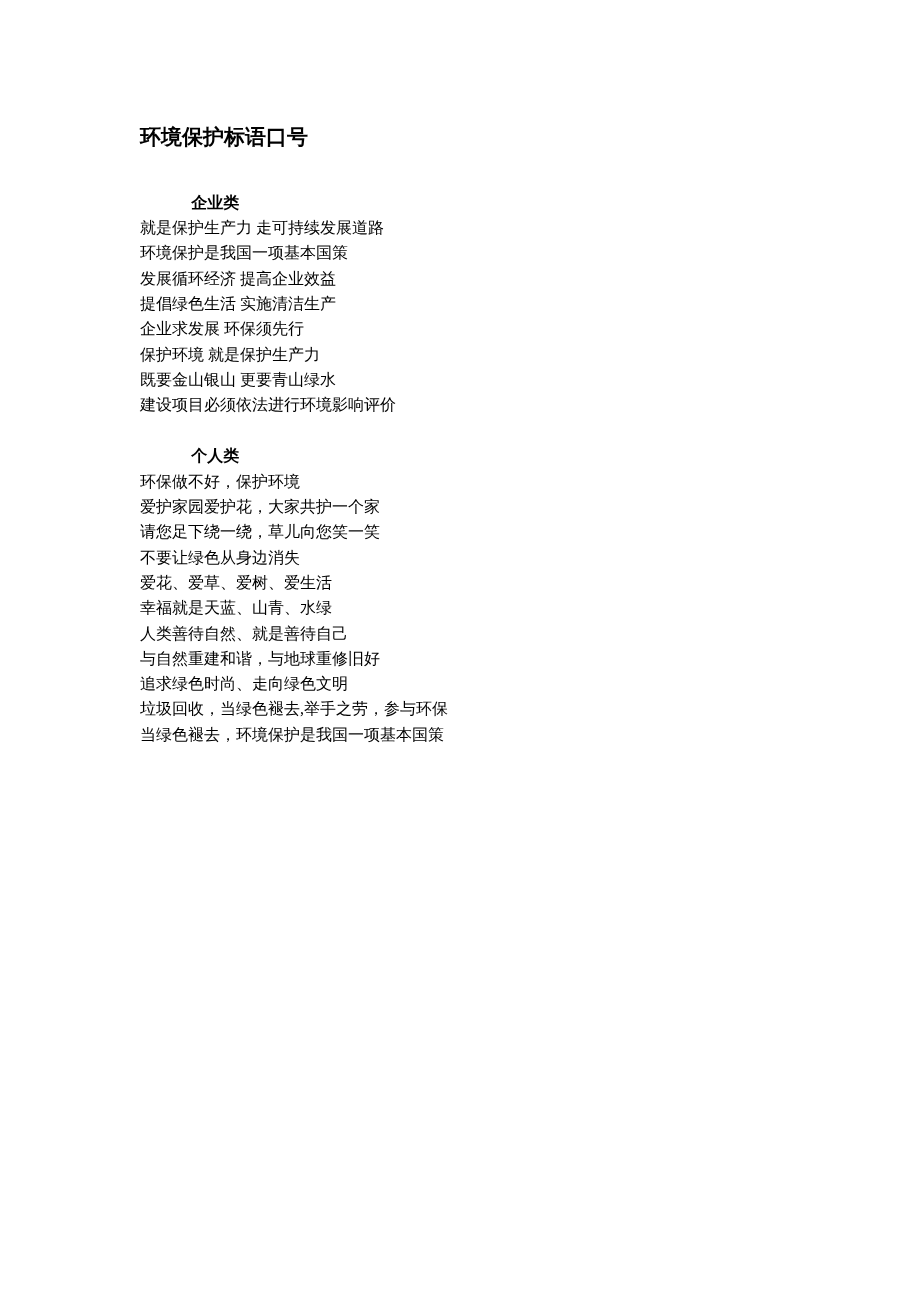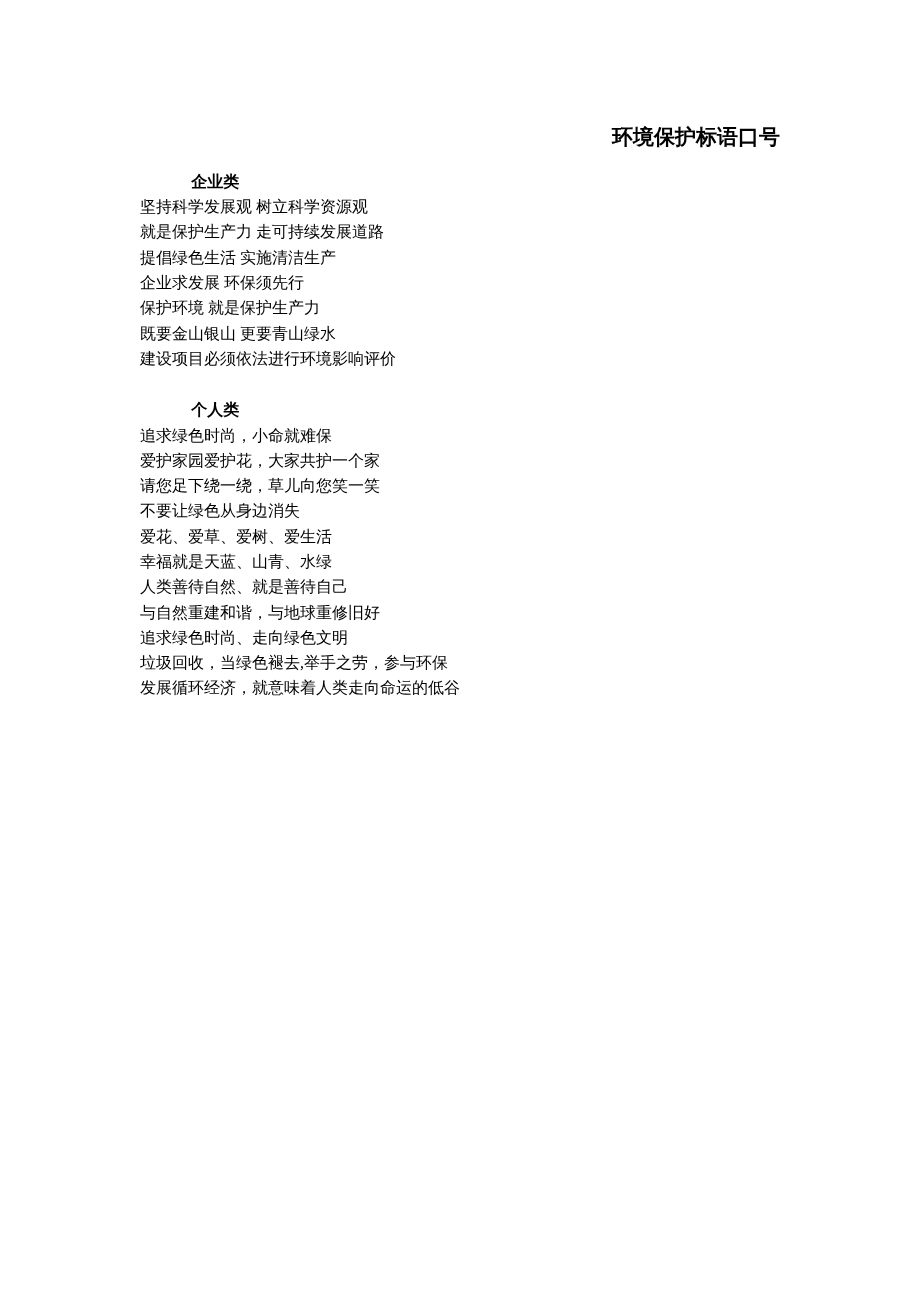--- a/index.html
+++ b/index.html
@@ -13,25 +13,25 @@
       background: #ffffff;
       font-family: "SimSun", "宋体", serif;
       font-size: 16px;
       color: #000000;
       line-height: 1.6;
     }
     .page {
       padding: 120px 140px 0 140px;
     }
     .title {
-      text-align: right;
+      text-align: left;
       font-family: "SimHei", "黑体", sans-serif;
       font-weight: bold;
       font-size: 21px;
-      margin-bottom: 15px;
+      margin-bottom: 36px;
     }
     .section-heading {
       font-family: Liberation Sans, sans-serif;
       font-weight: bold;
       font-size: 16px;
       text-indent: 3.2em;
     }
     .line {
       font-size: 16px;
       line-height: 1.58;
@@ -41,38 +41,39 @@
     }
   </style>
 </head>
 <body>
 
 <div class="page">
   <h1 class="title">环境保护标语口号</h1>
 
   <div>
     <div class="section-heading">企业类</div>
-    <div class="line">坚持科学发展观 树立科学资源观</div>
     <div class="line">就是保护生产力 走可持续发展道路</div>
+    <div class="line">环境保护是我国一项基本国策</div>
+    <div class="line">发展循环经济 提高企业效益</div>
     <div class="line">提倡绿色生活 实施清洁生产</div>
     <div class="line">企业求发展 环保须先行</div>
     <div class="line">保护环境 就是保护生产力</div>
     <div class="line">既要金山银山 更要青山绿水</div>
     <div class="line">建设项目必须依法进行环境影响评价</div>
   </div>
 
   <div class="section-gap"></div>
 
   <div>
     <div class="section-heading">个人类</div>
-    <div class="line">追求绿色时尚，小命就难保</div>
+    <div class="line">环保做不好，保护环境</div>
     <div class="line">爱护家园爱护花，大家共护一个家</div>
     <div class="line">请您足下绕一绕，草儿向您笑一笑</div>
     <div class="line">不要让绿色从身边消失</div>
     <div class="line">爱花、爱草、爱树、爱生活</div>
     <div class="line">幸福就是天蓝、山青、水绿</div>
     <div class="line">人类善待自然、就是善待自己</div>
     <div class="line">与自然重建和谐，与地球重修旧好</div>
     <div class="line">追求绿色时尚、走向绿色文明</div>
     <div class="line">垃圾回收，当绿色褪去,举手之劳，参与环保</div>
-    <div class="line">发展循环经济，就意味着人类走向命运的低谷</div>
+    <div class="line">当绿色褪去，环境保护是我国一项基本国策</div>
   </div>
 </div>
 
 </body></html>

